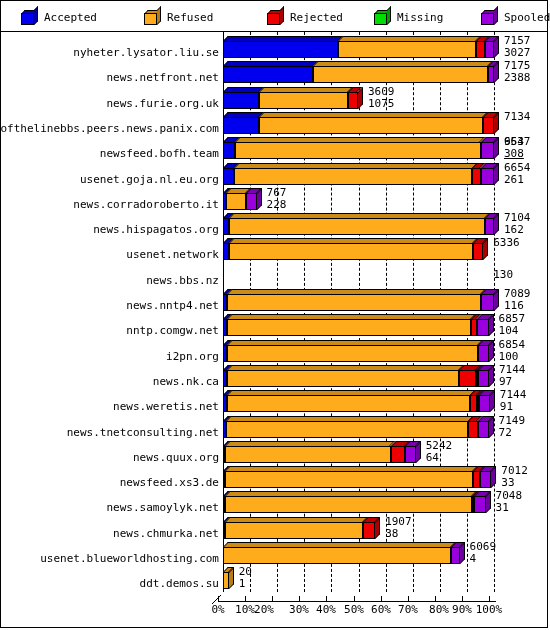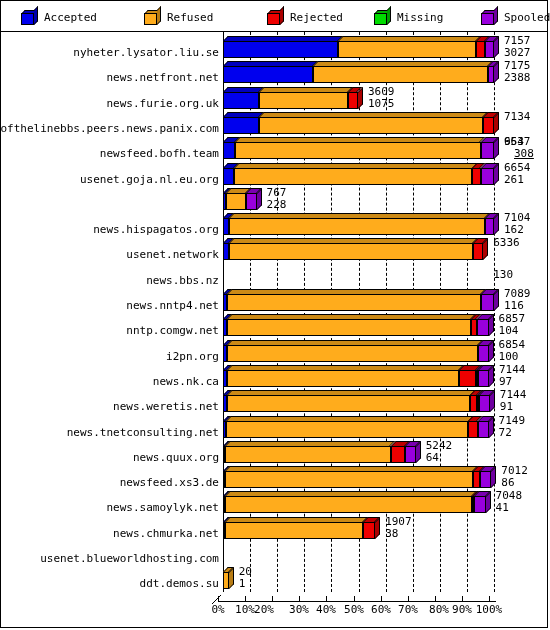--- a/index.html
+++ b/index.html
@@ -92,20 +92,21 @@
     </div>
 
   <div id="plot">
     <div id="ylabels">
         <div class="ylab" style="top: 15px;">nyheter.lysator.liu.se</div>
         <div class="ylab" style="top: 40px;">news.netfront.net</div>
         <div class="ylab" style="top: 66px;">news.furie.org.uk</div>
         <div class="ylab" style="top: 91px;">endofthelinebbs.peers.news.panix.com</div>
         <div class="ylab" style="top: 116px;">newsfeed.bofh.team</div>
         <div class="ylab" style="top: 142px;">usenet.goja.nl.eu.org</div>
+        <div class="ylab" style="top: 167px;">news.corradoroberto.it</div>
         <div class="ylab" style="top: 192px;">news.hispagatos.org</div>
         <div class="ylab" style="top: 217px;">usenet.network</div>
         <div class="ylab" style="top: 243px;">news.bbs.nz</div>
         <div class="ylab" style="top: 268px; margin-left: 12px;">news.nntp4.net</div>
         <div class="ylab" style="top: 293px;">nntp.comgw.net</div>
         <div class="ylab" style="top: 319px;">i2pn.org</div>
         <div class="ylab" style="top: 344px;">news.nk.ca</div>
         <div class="ylab" style="top: 369px;">news.weretis.net</div>
         <div class="ylab" style="top: 395px;">news.tnetconsulting.net</div>
         <div class="ylab" style="top: 420px;">news.quux.org</div>
@@ -185,21 +186,21 @@
           <div class="bar3d">
             <div class="segtop" style="left: 0px; width: 12.466px; top: -5px; background: rgb(0, 0, 190);"></div>
             <div class="seg" style="left: 0px; width: 12.466px; background: rgb(0, 0, 238);"></div>
             <div class="segtop" style="left: 12.466px; width: 245.255px; top: -5px; background: rgb(204, 138, 22);"></div>
             <div class="seg" style="left: 12.466px; width: 245.255px; background: rgb(255, 172, 28);"></div>
             <div class="segtop" style="left: 257.721px; width: 13.279px; top: -5px; background: rgb(122, 0, 177);"></div>
             <div class="seg" style="left: 257.721px; width: 13.279px; background: rgb(153, 0, 221);"></div>
             <div class="capside" style="left: 271px; top: 0px; background: rgb(110, 0, 159);"></div>
           </div>
           <div class="vallab" style="left: 281px; top: -1px;">6637</div>
-          <div class="vallab" style="left: 291px; top: 11px; text-decoration: underline;">308</div>
+          <div class="vallab" style="left: 281px; top: 11px; text-decoration: underline;">308</div>
         </div>
         <div class="barrow" style="top: 131px; width: 272px;">
           <div class="bar3d">
             <div class="segtop" style="left: 0px; width: 10.569px; top: -5px; background: rgb(0, 0, 190);"></div>
             <div class="seg" style="left: 0px; width: 10.569px; background: rgb(0, 0, 238);"></div>
             <div class="segtop" style="left: 10.569px; width: 238.751px; top: -5px; background: rgb(204, 138, 22);"></div>
             <div class="seg" style="left: 10.569px; width: 238.751px; background: rgb(255, 172, 28);"></div>
             <div class="segtop" style="left: 249.32px; width: 8.401px; top: -5px; background: rgb(190, 0, 0);"></div>
             <div class="seg" style="left: 249.32px; width: 8.401px; background: rgb(238, 0, 0);"></div>
             <div class="segtop" style="left: 257.721px; width: 13.279px; top: -5px; background: rgb(122, 0, 177);"></div>
@@ -359,49 +360,60 @@
             <div class="seg" style="left: 0px; width: 2.168px; background: rgb(0, 0, 238);"></div>
             <div class="segtop" style="left: 2.168px; width: 248.236px; top: -5px; background: rgb(204, 138, 22);"></div>
             <div class="seg" style="left: 2.168px; width: 248.236px; background: rgb(255, 172, 28);"></div>
             <div class="segtop" style="left: 250.404px; width: 7.046px; top: -5px; background: rgb(190, 0, 0);"></div>
             <div class="seg" style="left: 250.404px; width: 7.046px; background: rgb(238, 0, 0);"></div>
             <div class="segtop" style="left: 257.45px; width: 10.84px; top: -5px; background: rgb(122, 0, 177);"></div>
             <div class="seg" style="left: 257.45px; width: 10.84px; background: rgb(153, 0, 221);"></div>
             <div class="capside" style="left: 268.29px; top: 0px; background: rgb(110, 0, 159);"></div>
           </div>
           <div class="vallab" style="left: 278.29px; top: -1px;">7012</div>
-          <div class="vallab" style="left: 278.29px; top: 11px;">86</div>
+          <div class="vallab" style="left: 278.29px; top: 11px;">33</div>
         </div>
         <div class="barrow" style="top: 459px; width: 248px;">
           <div class="bar3d">
             <div class="segtop" style="left: 0px; width: 2px; top: -5px; background: rgb(0, 0, 190);"></div>
             <div class="seg" style="left: 0px; width: 2px; background: rgb(0, 0, 238);"></div>
             <div class="segtop" style="left: 2px; width: 246.881px; top: -5px; background: rgb(204, 138, 22);"></div>
             <div class="seg" style="left: 2px; width: 246.881px; background: rgb(255, 172, 28);"></div>
             <div class="segtop" style="left: 248.881px; width: 2px; top: -5px; background: rgb(190, 0, 0);"></div>
             <div class="seg" style="left: 248.881px; width: 2px; background: rgb(238, 0, 0);"></div>
             <div class="segtop" style="left: 250.881px; width: 11.653px; top: -5px; background: rgb(122, 0, 177);"></div>
             <div class="seg" style="left: 250.881px; width: 11.653px; background: rgb(153, 0, 221);"></div>
             <div class="capside" style="left: 262.534px; top: 0px; background: rgb(110, 0, 159);"></div>
           </div>
           <div class="vallab" style="left: 272.534px; top: -1px;">7048</div>
-          <div class="vallab" style="left: 272.534px; top: 11px;">41</div>
+          <div class="vallab" style="left: 272.534px; top: 11px;">31</div>
         </div>
         <div class="barrow" style="top: 485px; width: 272px;">
           <div class="bar3d">
             <div class="segtop" style="left: 0px; width: 2px; top: -5px; background: rgb(0, 0, 190);"></div>
             <div class="seg" style="left: 0px; width: 2px; background: rgb(0, 0, 238);"></div>
             <div class="segtop" style="left: 2px; width: 138.21px; top: -5px; background: rgb(204, 138, 22);"></div>
             <div class="seg" style="left: 2px; width: 138.21px; background: rgb(255, 172, 28);"></div>
             <div class="segtop" style="left: 140.21px; width: 11.924px; top: -5px; background: rgb(190, 0, 0);"></div>
             <div class="seg" style="left: 140.21px; width: 11.924px; background: rgb(238, 0, 0);"></div>
             <div class="capside" style="left: 152.134px; top: 0px; background: rgb(171, 0, 0);"></div>
           </div>
           <div class="vallab" style="left: 162.134px; top: -1px;">1907</div>
           <div class="vallab" style="left: 162.134px; top: 11px;">38</div>
+        </div>
+        <div class="barrow" style="top: 510px; width: 272px;">
+          <div class="bar3d">
+            <div class="segtop" style="left: 0px; width: 227.64px; top: -5px; background: rgb(204, 138, 22);"></div>
+            <div class="seg" style="left: 0px; width: 227.64px; background: rgb(255, 172, 28);"></div>
+            <div class="segtop" style="left: 227.64px; width: 8.943px; top: -5px; background: rgb(122, 0, 177);"></div>
+            <div class="seg" style="left: 227.64px; width: 8.943px; background: rgb(153, 0, 221);"></div>
+            <div class="capside" style="left: 236.583px; top: 0px; background: rgb(110, 0, 159);"></div>
+          </div>
+          <div class="vallab" style="left: 246.583px; top: -1px;">6069</div>
+          <div class="vallab" style="left: 246.583px; top: 11px;">4</div>
         </div>
         <div class="barrow" style="top: 535px; width: 272px;">
           <div class="bar3d">
             <div class="segtop" style="left: 0px; width: 5.691px; top: -5px; background: rgb(204, 138, 22);"></div>
             <div class="seg" style="left: 0px; width: 5.691px; background: rgb(255, 172, 28);"></div>
             <div class="capside" style="left: 5.691px; top: 0px; background: rgb(184, 124, 20);"></div>
           </div>
           <div class="vallab" style="left: 15.691px; top: -1px;">20</div>
           <div class="vallab" style="left: 15.691px; top: 11px;">1</div>
         </div>

